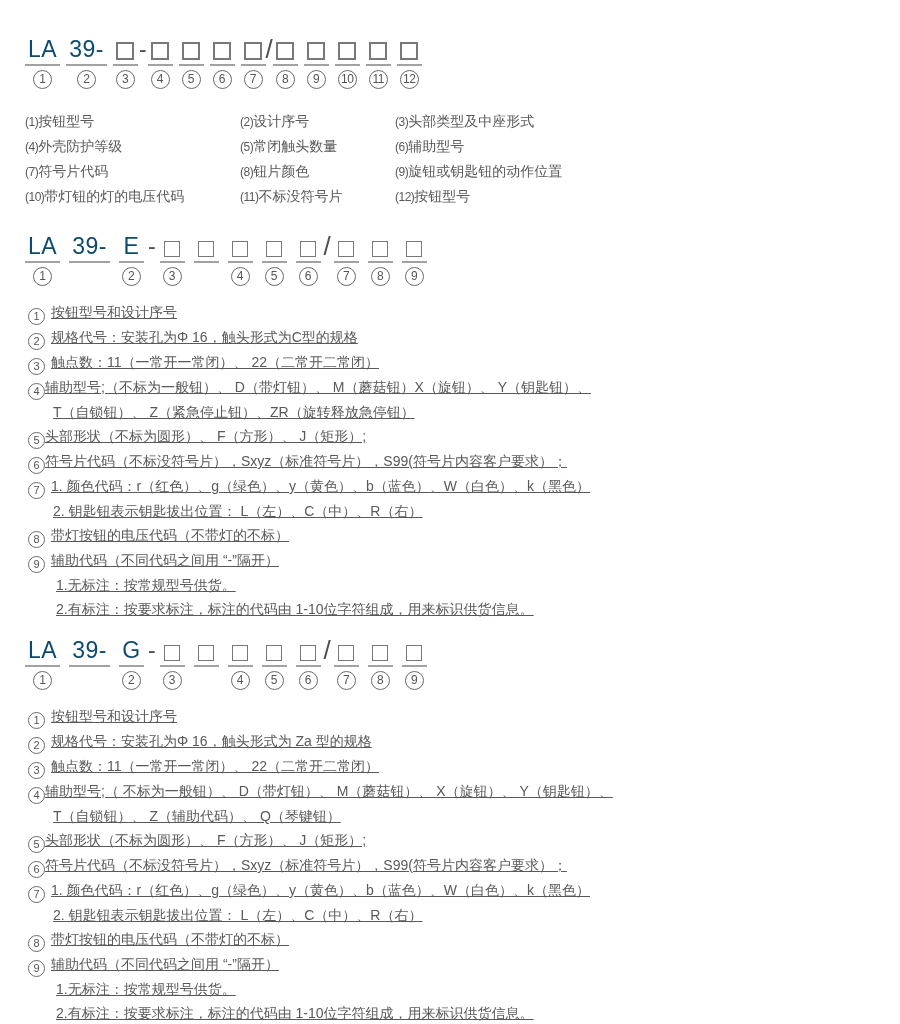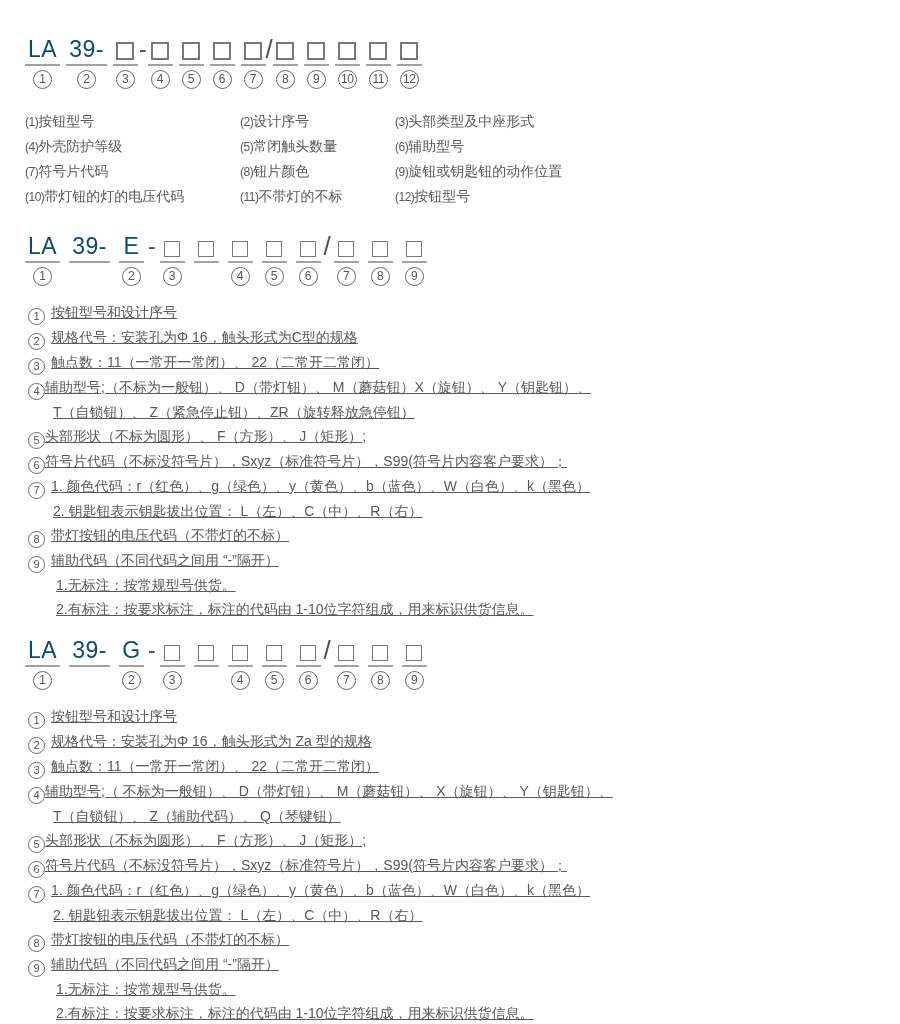--- a/index.html
+++ b/index.html
@@ -153,21 +153,21 @@
         <div class="legend-item"><span class="legend-number">(1)</span><span class="legend-label">按钮型号</span></div>
         <div class="legend-item"><span class="legend-number">(2)</span><span class="legend-label">设计序号</span></div>
         <div class="legend-item"><span class="legend-number">(3)</span><span class="legend-label">头部类型及中座形式</span></div>
         <div class="legend-item"><span class="legend-number">(4)</span><span class="legend-label">外壳防护等级</span></div>
         <div class="legend-item"><span class="legend-number">(5)</span><span class="legend-label">常闭触头数量</span></div>
         <div class="legend-item"><span class="legend-number">(6)</span><span class="legend-label">辅助型号</span></div>
         <div class="legend-item"><span class="legend-number">(7)</span><span class="legend-label">符号片代码</span></div>
         <div class="legend-item"><span class="legend-number">(8)</span><span class="legend-label">钮片颜色</span></div>
         <div class="legend-item"><span class="legend-number">(9)</span><span class="legend-label">旋钮或钥匙钮的动作位置</span></div>
         <div class="legend-item"><span class="legend-number">(10)</span><span class="legend-label">带灯钮的灯的电压代码</span></div>
-        <div class="legend-item"><span class="legend-number">(11)</span><span class="legend-label">不带灯的不标</span></div>
+        <div class="legend-item"><span class="legend-number">(11)</span><span class="legend-label">不标没符号片</span></div>
         <div class="legend-item"><span class="legend-number">(12)</span><span class="legend-label">按钮型号</span></div>
       </div>
     </section>
     <section class="sec-e">
       <div class="code-row h23">
         <div class="code-unit">
           <div class="gl-row">
             <span class="glyph">LA</span>
           </div>
           <div class="uline"></div>

